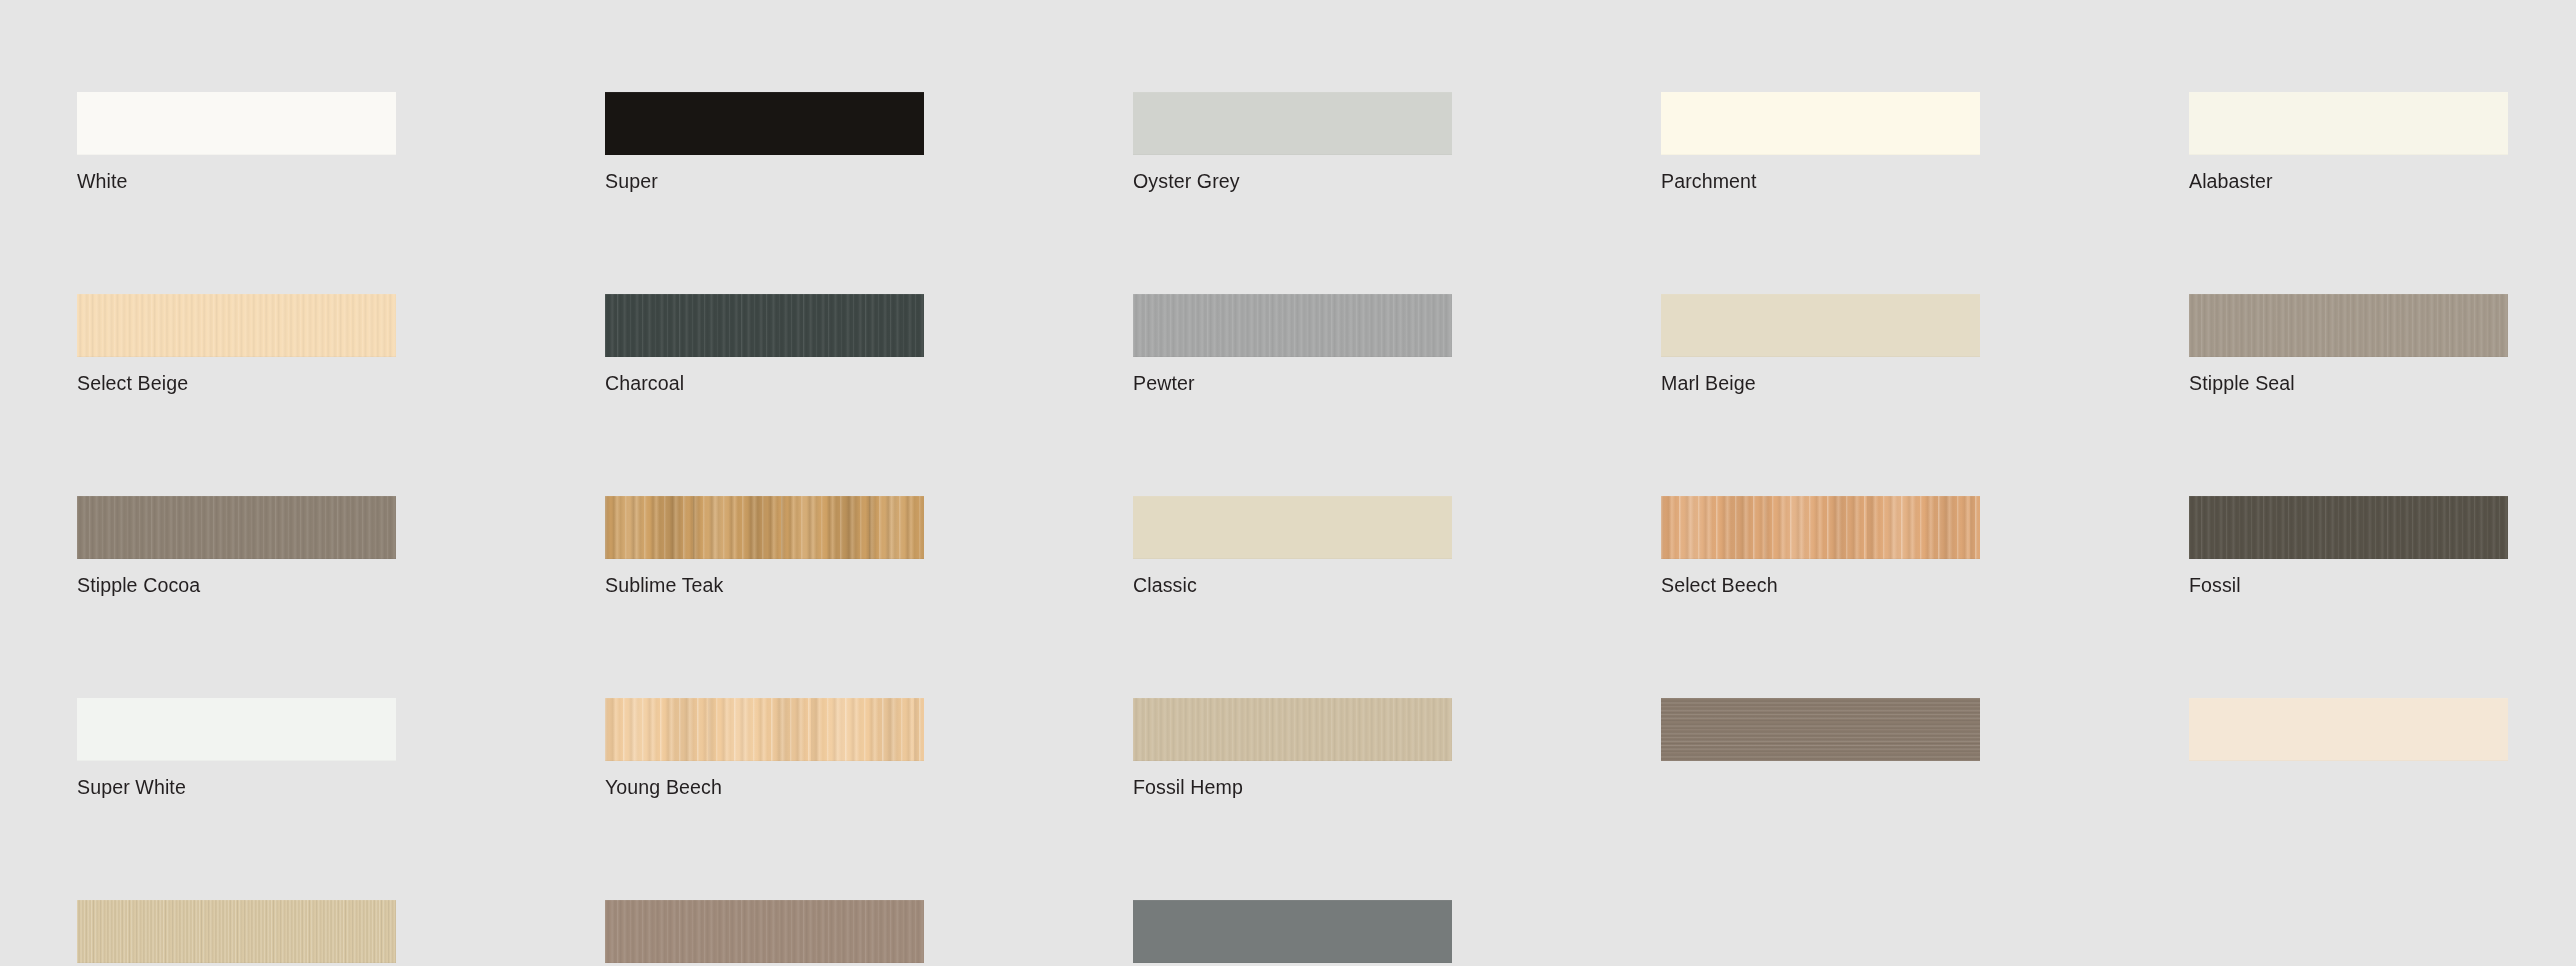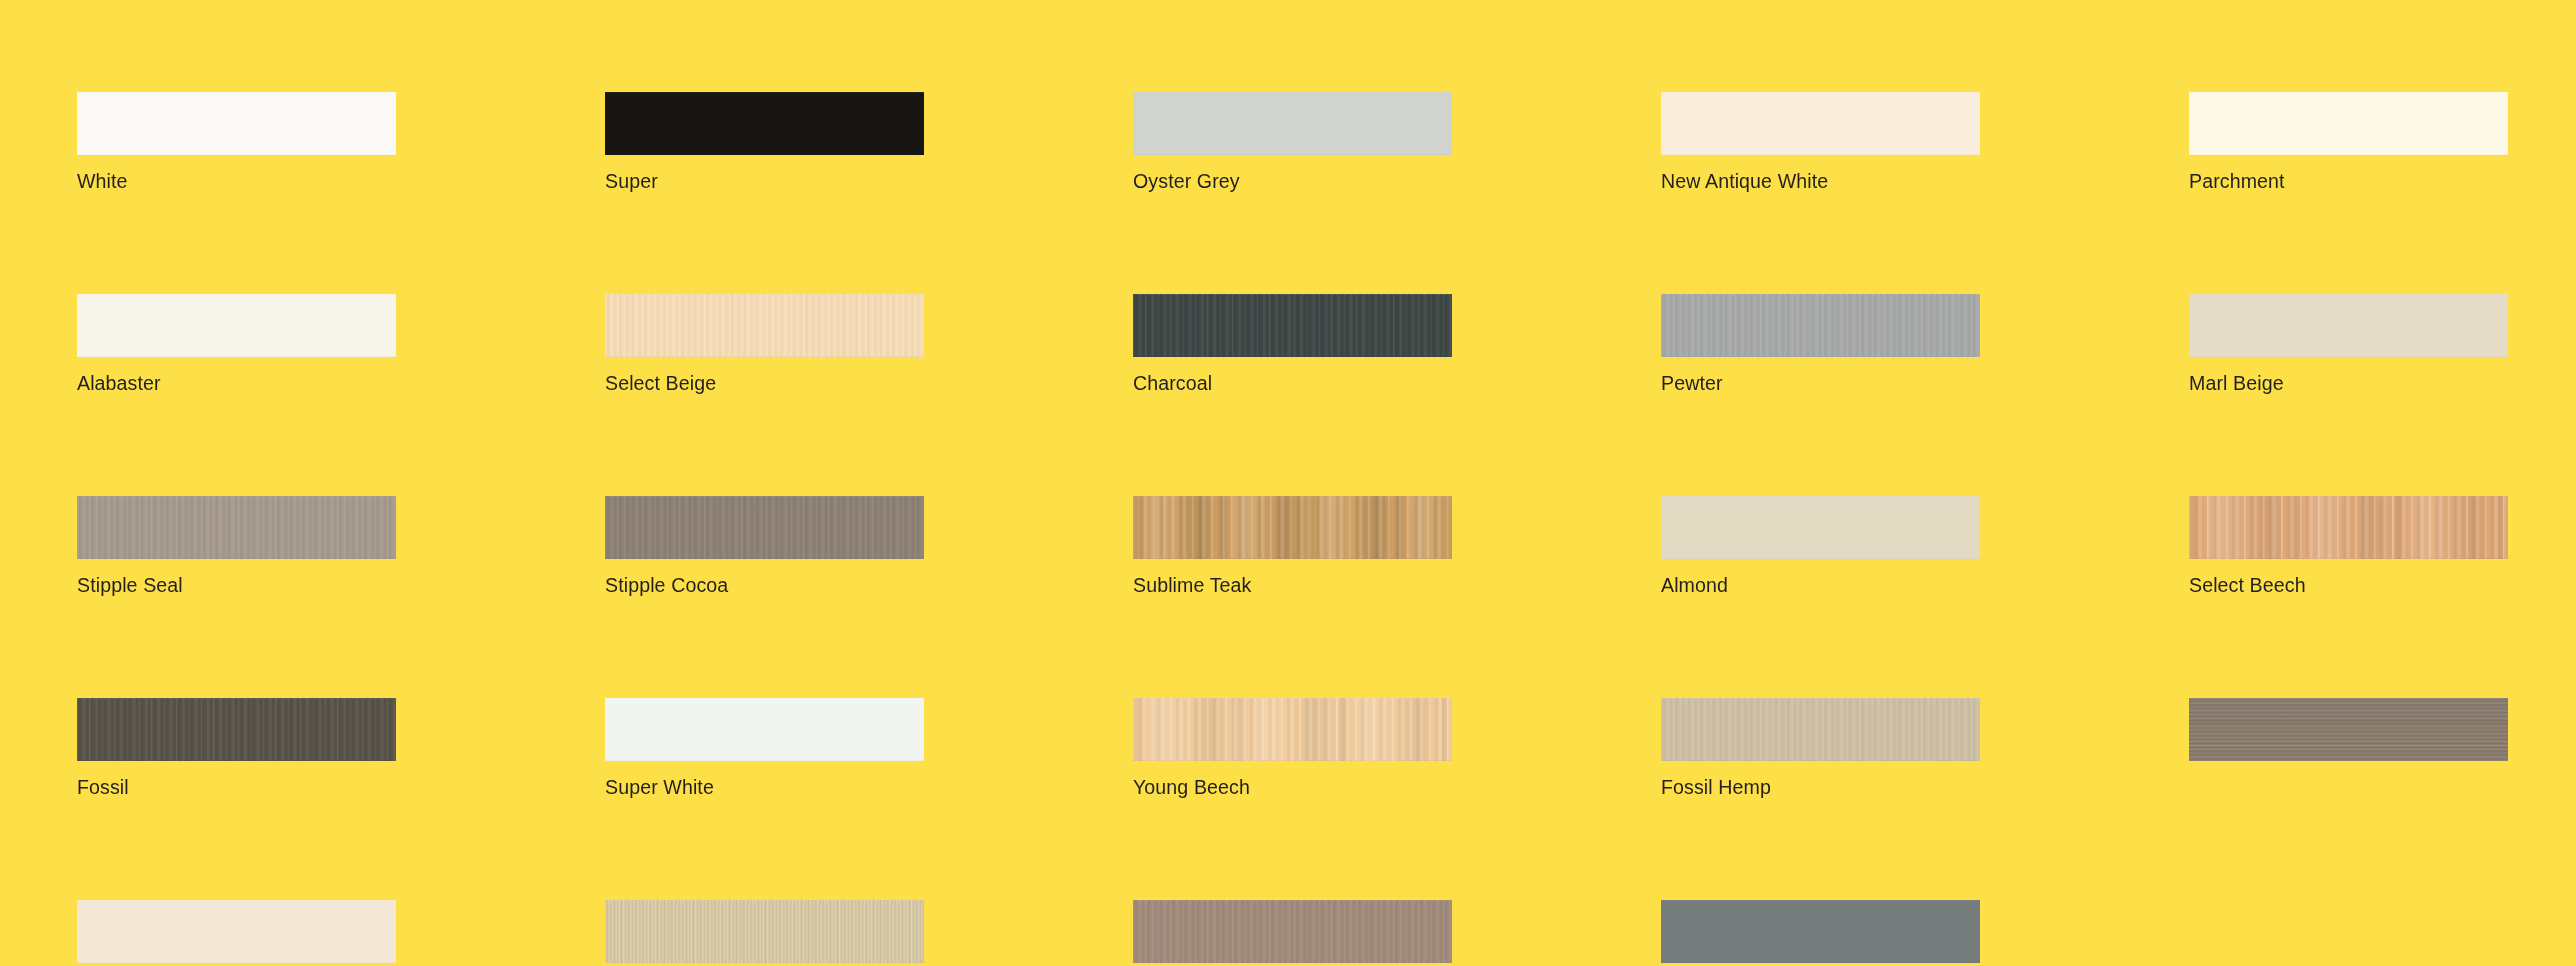--- a/index.html
+++ b/index.html
@@ -13,21 +13,21 @@
     height: 966px;
     font-family: "Liberation Sans", sans-serif;
     -webkit-font-smoothing: antialiased;
     overflow: hidden;
   }
 
   .swatch-sheet {
     position: relative;
     width: 2576px;
     height: 966px;
-    background: #fde047;
+    background: #e5e5e5;
     box-sizing: border-box;
     padding: 92px 0 16px 77px;
   }
 
   .swatch-grid {
     display: grid;
     grid-template-columns: repeat(5, 319px);
     column-gap: 209px;
     row-gap: 101px;
     width: 2640px;
@@ -173,24 +173,20 @@
       </div>
       <div class="swatch-cell">
         <div class="swatch-chip tex-plain" style="background-color: rgb(24, 21, 18);"></div>
         <div class="swatch-label">Super</div>
       </div>
       <div class="swatch-cell">
         <div class="swatch-chip tex-plain" style="background-color: rgb(209, 211, 206);"></div>
         <div class="swatch-label">Oyster Grey</div>
       </div>
       <div class="swatch-cell">
-        <div class="swatch-chip tex-plain" style="background-color: rgb(249, 238, 219);"></div>
-        <div class="swatch-label">New Antique White</div>
-      </div>
-      <div class="swatch-cell">
         <div class="swatch-chip tex-plain" style="background-color: rgb(253, 249, 233);"></div>
         <div class="swatch-label">Parchment</div>
       </div>
       <div class="swatch-cell">
         <div class="swatch-chip tex-plain" style="background-color: rgb(247, 245, 233);"></div>
         <div class="swatch-label">Alabaster</div>
       </div>
       <div class="swatch-cell">
         <div class="swatch-chip tex-vgrain" style="background-color: rgb(247, 221, 183);"></div>
         <div class="swatch-label">Select Beige</div>
@@ -214,21 +210,21 @@
       <div class="swatch-cell">
         <div class="swatch-chip tex-vgrain" style="background-color: rgb(141, 129, 115);"></div>
         <div class="swatch-label">Stipple Cocoa</div>
       </div>
       <div class="swatch-cell">
         <div class="swatch-chip tex-wood" style="background-color: rgb(207, 161, 100);"></div>
         <div class="swatch-label">Sublime Teak</div>
       </div>
       <div class="swatch-cell">
         <div class="swatch-chip tex-plain" style="background-color: rgb(226, 218, 195);"></div>
-        <div class="swatch-label">Almond</div>
+        <div class="swatch-label">Classic</div>
       </div>
       <div class="swatch-cell">
         <div class="swatch-chip tex-wood-light" style="background-color: rgb(224, 168, 119);"></div>
         <div class="swatch-label">Select Beech</div>
       </div>
       <div class="swatch-cell">
         <div class="swatch-chip tex-vgrain" style="background-color: rgb(87, 82, 72);"></div>
         <div class="swatch-label">Fossil</div>
       </div>
       <div class="swatch-cell">

